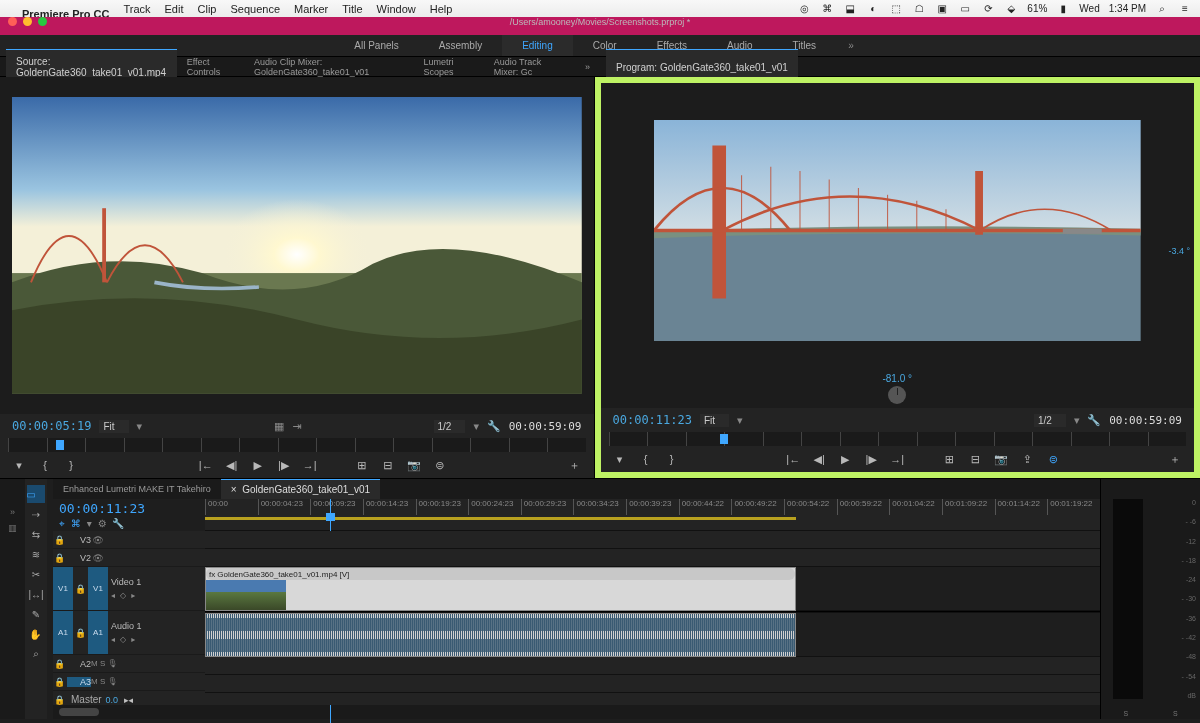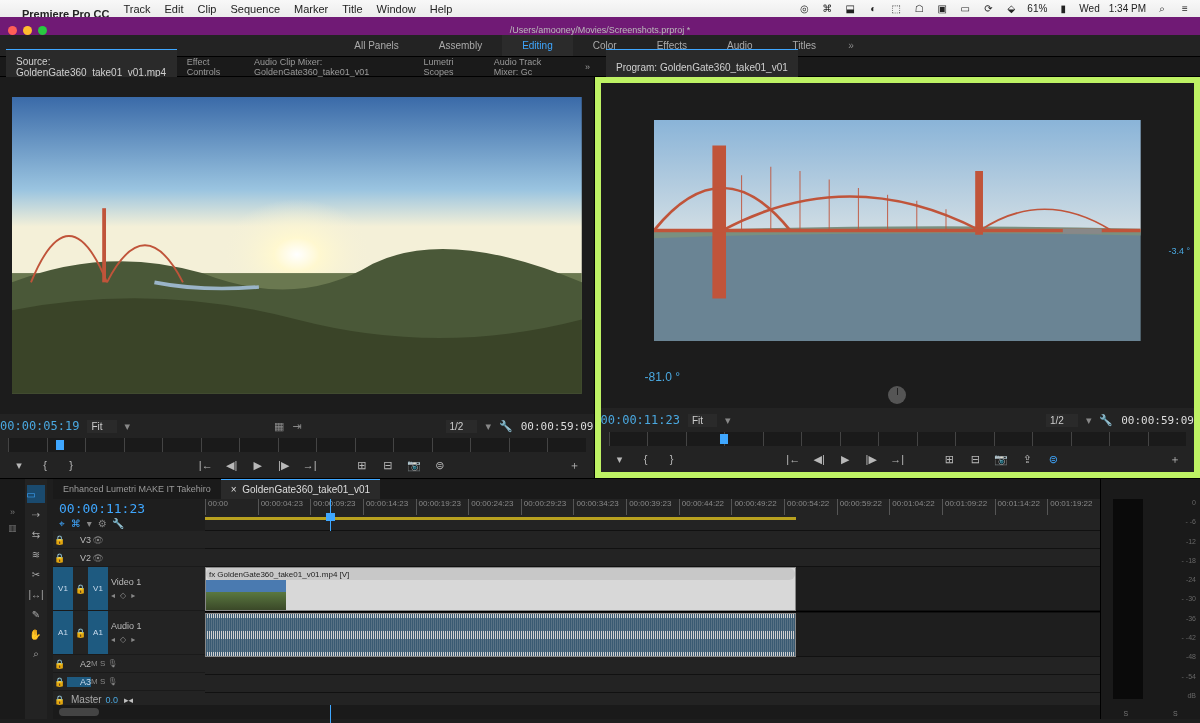--- a/index.html
+++ b/index.html
@@ -7,21 +7,21 @@
   
   
   .menubar { height: 17px; background: linear-gradient(#f8f8f8,#ececec); display: flex; align-items: center; padding: 0 8px; color: #222; font-size: 11px; gap: 14px; }
   .menubar .apple { font-size: 13px; }
   .menubar .app-name { font-weight: 700; margin-top: 11px; }
   .menubar .spacer { flex: 1; }
   .menubar .right { display: flex; gap: 9px; align-items: center; font-size: 10px; }
   .menubar .right .ico { width: 14px; height: 14px; display: inline-flex; align-items: center; justify-content: center; }
   
   
-  .titlebar { height: 18px; background: #701a75; display: flex; align-items: flex-end; color: #bbb; font-size: 9px; position: relative; }
+  .titlebar { height: 18px; background: #be185d; display: flex; align-items: flex-start; color: #bbb; font-size: 9px; position: relative; }
   .traffic { display: flex; gap: 6px; padding-left: 8px; }
   .traffic span { width: 9px; height: 9px; border-radius: 50%; display: block; }
   .tr-r { background: #ff5f57; } .tr-y { background: #ffbd2e; } .tr-g { background: #28c940; }
   .titlebar .path { position: absolute; left: 0; right: 0; text-align: center; pointer-events: none; }
   
   
   .workspacebar { height: 22px; background: #232323; display: flex; align-items: center; justify-content: center; gap: 0; font-size: 10px; color: #aaa; border-bottom: 1px solid #000; }
   .workspacebar .ws { padding: 0 20px; height: 100%; display: flex; align-items: center; cursor: pointer; }
   .workspacebar .ws.active { color: #3fa7ff; background: #2b2b2b; }
   .workspacebar .chev { padding: 0 12px; color: #888; }
@@ -31,39 +31,39 @@
   .tabrow .tab { padding: 17px 10px; height: 100%; display: flex; align-items: center; cursor: pointer; }
   .tabrow .tab.sel { background: #2a2a2a; color: #d0d0d0; border-top: 1px solid #3fa7ff; }
   
   
   .monitors { display: flex; height: 401px; }
   .monitor { flex: 1; background: #232323; display: flex; flex-direction: column; border-right: 1px solid #000; position: relative; }
   .monitor.program { border: 6px solid #bef264; }
   .viewport { flex: 1; background: #1c1c1c; display: flex; align-items: center; justify-content: center; overflow: hidden; position: relative; }
   .viewport .frame { width: 96%; height: 88%; position: relative; }
   
-  .timecode-row { height: 24px; display: flex; align-items: center; padding: 0 0; gap: 8px; font-size: 11px; }
+  .timecode-row { height: 24px; display: flex; align-items: center; padding: 0 12px; gap: 8px; font-size: 11px; }
   .timecode-row .tc { color: #4aa8e0; font-family: monospace; font-size: 12px; }
   .timecode-row select, .sel { background: #2a2a2a; color: #ccc; border: none; font-size: 10px; padding: 1px 14px 1px 4px; }
   .timecode-row .spacer { flex: 1; }
   .timecode-row .wrench { color: #888; }
   .timecode-row .dur { color: #ddd; font-family: monospace; font-size: 11px; }
   
   .scrub { height: 14px; background: #1a1a1a; position: relative; margin: 0 8px; }
   .scrub .marks { position: absolute; inset: 0; display: flex; }
   .scrub .marks span { flex: 1; border-left: 1px solid #444; }
   .scrub .head { position: absolute; top: 2px; width: 8px; height: 10px; background: #3fa7ff; transform: translateX(-4px); }
   
   .transport { height: 26px; display: flex; align-items: center; justify-content: center; gap: 8px; color: #ccc; font-size: 11px; padding: 0 10px; }
   .transport .btn { width: 18px; height: 18px; display: flex; align-items: center; justify-content: center; cursor: pointer; color:#b8b8b8; }
   .transport .plus { margin-left: auto; }
   .transport .lead { margin-right: auto; display:flex; gap:8px; }
   
   .angle { position: absolute; right: 4px; top: 50%; color: #4aa8e0; font-size: 9px; }
-  .angle2 { color: #4aa8e0; font-size: 12px; margin-top:2px;margin-left:44px; }
+  .angle2 { color: #4aa8e0; font-size: 10px; text-align:center; margin-top:2px; }
   .dial { width: 18px; height: 18px; border-radius: 50%; background: #555; margin: 2px auto 0; position: relative; }
   .dial::after { content:''; position:absolute; left:50%; top:2px; width:1px; height:7px; background:#222; }
   
   
   .lower { display: flex; height: 241px; border-top: 1px solid #000; }
   .leftcol { width: 25px; background: #1a1a1a; display: flex; flex-direction: column; align-items: center; padding-top: 28px; gap:6px; color:#777; font-size:9px; }
   .toolcol { width: 22px; background: #232323; display: flex; flex-direction: column; align-items: center; padding-top: 6px; gap: 2px; }
   .toolcol .tool { width: 18px; height: 18px; display:flex; align-items:center; justify-content:center; cursor:pointer; color:#aaa; }
   .toolcol .tool.sel { background:#1a4a6e; color:#3fa7ff; }
   

